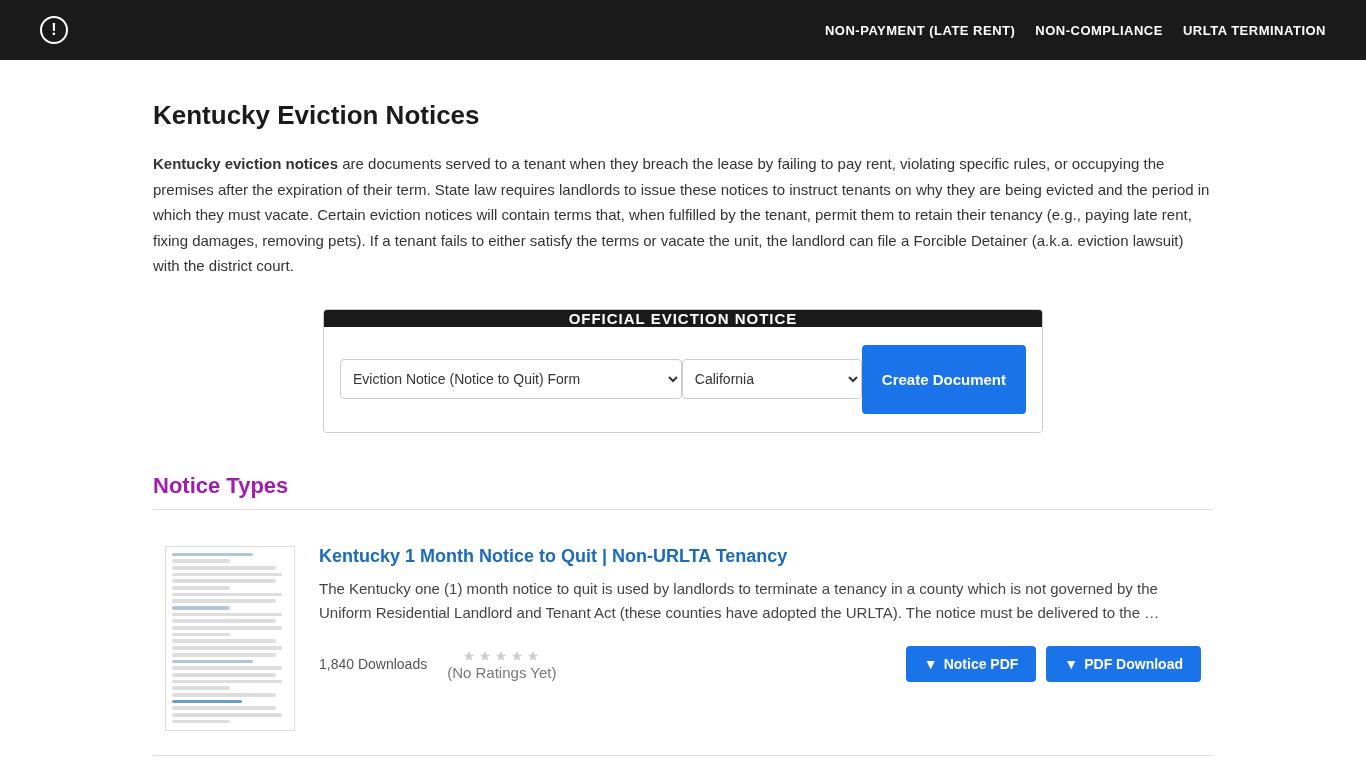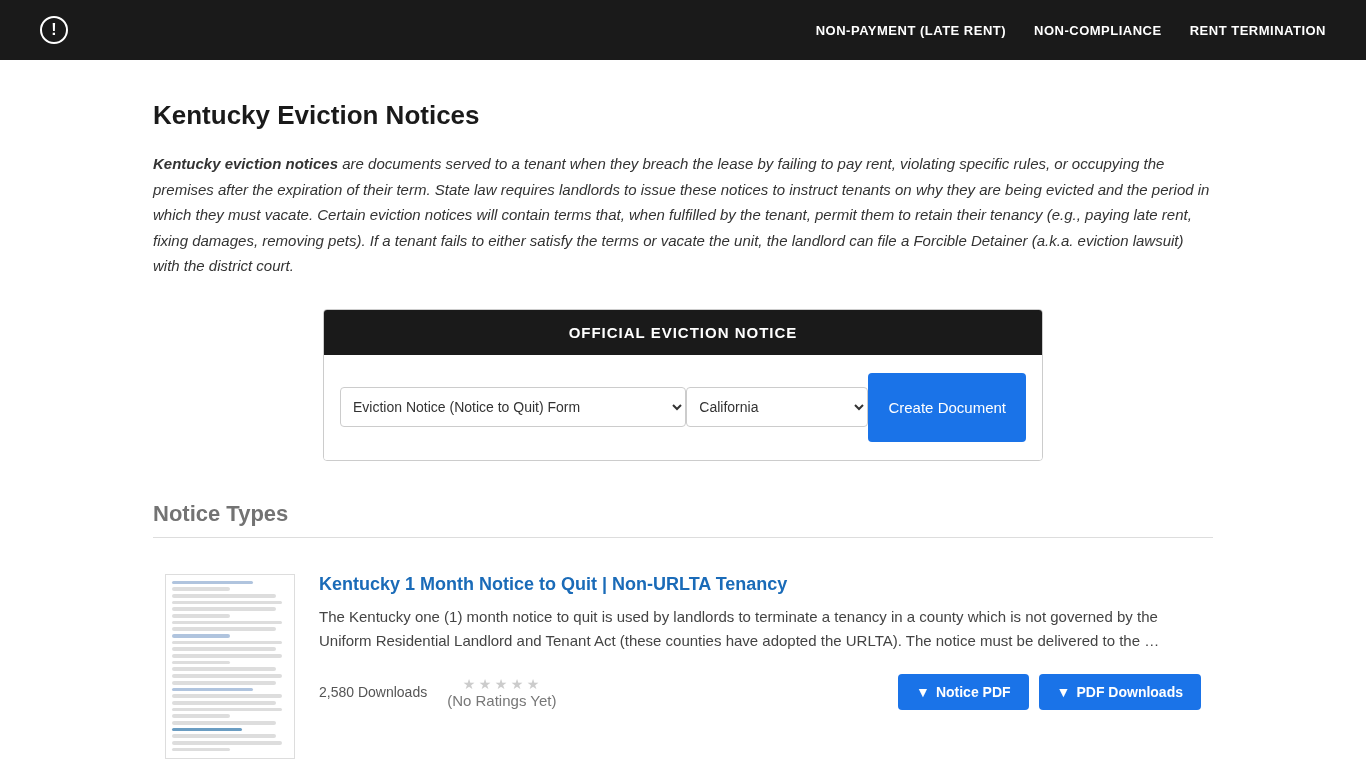--- a/index.html
+++ b/index.html
@@ -30,21 +30,21 @@
       border-radius: 50%;
       display: flex;
       align-items: center;
       justify-content: center;
       font-weight: bold;
       font-size: 16px;
       color: #fff;
     }
     nav {
       display: flex;
-      gap: 28px;
+      gap: 20px;
     }
     nav a {
       color: #fff;
       text-decoration: none;
       font-size: 13px;
       font-weight: bold;
       letter-spacing: 0.5px;
       white-space: nowrap;
     }
 
@@ -60,39 +60,37 @@
       font-weight: bold;
       color: #1a1a1a;
       margin-bottom: 20px;
     }
 
     .intro-text {
       font-size: 15px;
       line-height: 1.7;
       color: #333;
       margin-bottom: 30px;
-      font-style: italic;
     }
     .intro-text strong {
       font-weight: bold;
     }
 
     
     .notice-box {
       border: 1px solid #ccc;
       border-radius: 4px;
       max-width: 720px;
       margin: 0 auto 40px auto;
       overflow: hidden;
     }
     .notice-box-header {
       background: #1a1a1a;
       color: #fff;
       text-align: center;
-      padding: 14px;
       font-weight: bold;
       font-size: 15px;
       letter-spacing: 1px;
     }
     .notice-box-body {
       padding: 18px 16px;
       display: flex;
       align-items: center;
       gap: 0;
       background: #fff;
@@ -110,30 +108,30 @@
     .notice-box-body select:first-of-type {
       flex: 2;
     }
     .btn-create {
       background: #1a73e8;
       color: #fff;
       border: none;
       border-radius: 4px;
       padding: 26px 20px;
       font-size: 15px;
-      font-weight: normal;
+      font-weight: bold;
       cursor: pointer;
       white-space: nowrap;
     }
 
     
     .section-title {
       font-size: 22px;
       font-weight: bold;
-      color: #737373;
+      color: #a21caf;
       margin-bottom: 12px;
       padding-bottom: 10px;
       border-bottom: 1px solid #ddd;
     }
 
     
     .notice-item {
       display: flex;
       gap: 24px;
       padding: 24px 12px;
@@ -253,21 +251,21 @@
 
 <header>
   <a href="#" class="logo">
     <div class="logo-icon">
       <span>!</span>
     </div>
   </a>
   <nav>
     <a href="#">NON-PAYMENT (LATE RENT)</a>
     <a href="#">NON-COMPLIANCE</a>
-    <a href="#">RENT TERMINATION</a>
+    <a href="#">URLTA TERMINATION</a>
   </nav>
 </header>
 
 <main>
   <h1>Kentucky Eviction Notices</h1>
 
   <p class="intro-text">
     <strong>Kentucky eviction notices</strong><span> are documents served to a tenant when they breach the lease by failing to pay rent, violating specific rules, or occupying the premises after the expiration of their term. State law requires landlords to issue these notices to instruct tenants on why they are being evicted and the period in which they must vacate. Certain eviction notices will contain terms that, when fulfilled by the tenant, permit them to retain their tenancy (e.g., paying late rent, fixing damages, removing pets). If a tenant fails to either satisfy the terms or vacate the unit, the landlord can file a Forcible Detainer (a.k.a. eviction lawsuit) with the district court.</span>
   </p>
 
@@ -368,38 +366,38 @@
           <div class="doc-line"></div>
           <div class="doc-line full"></div>
           <div class="doc-line short"></div>
         </div>
       </div>
 
       <div class="notice-content">
         <a href="#" class="notice-title">Kentucky 1 Month Notice to Quit | Non-URLTA Tenancy</a>
         <p class="notice-desc">The Kentucky one (1) month notice to quit is used by landlords to terminate a tenancy in a county which is not governed by the Uniform Residential Landlord and Tenant Act (these counties have adopted the URLTA). The notice must be delivered to the …</p>
         <div class="notice-actions">
-          <span class="downloads-count">2,580 Downloads</span>
+          <span class="downloads-count">1,840 Downloads</span>
           <div class="stars">
             <div class="star-row">
               <span class="star">★</span>
               <span class="star">★</span>
               <span class="star">★</span>
               <span class="star">★</span>
               <span class="star">★</span>
             </div>
             <span class="no-ratings">(No Ratings Yet)</span>
           </div>
           <div class="action-buttons">
             <button class="btn-email">
               <span>▼</span>
               <span>Notice PDF</span>
             </button>
             <button class="btn-pdf">
               <span>▼</span>
-              <span>PDF Downloads</span>
+              <span>PDF Download</span>
             </button>
           </div>
         </div>
       </div>
     </div>
   </div>
 </main>
 
 </body></html>

